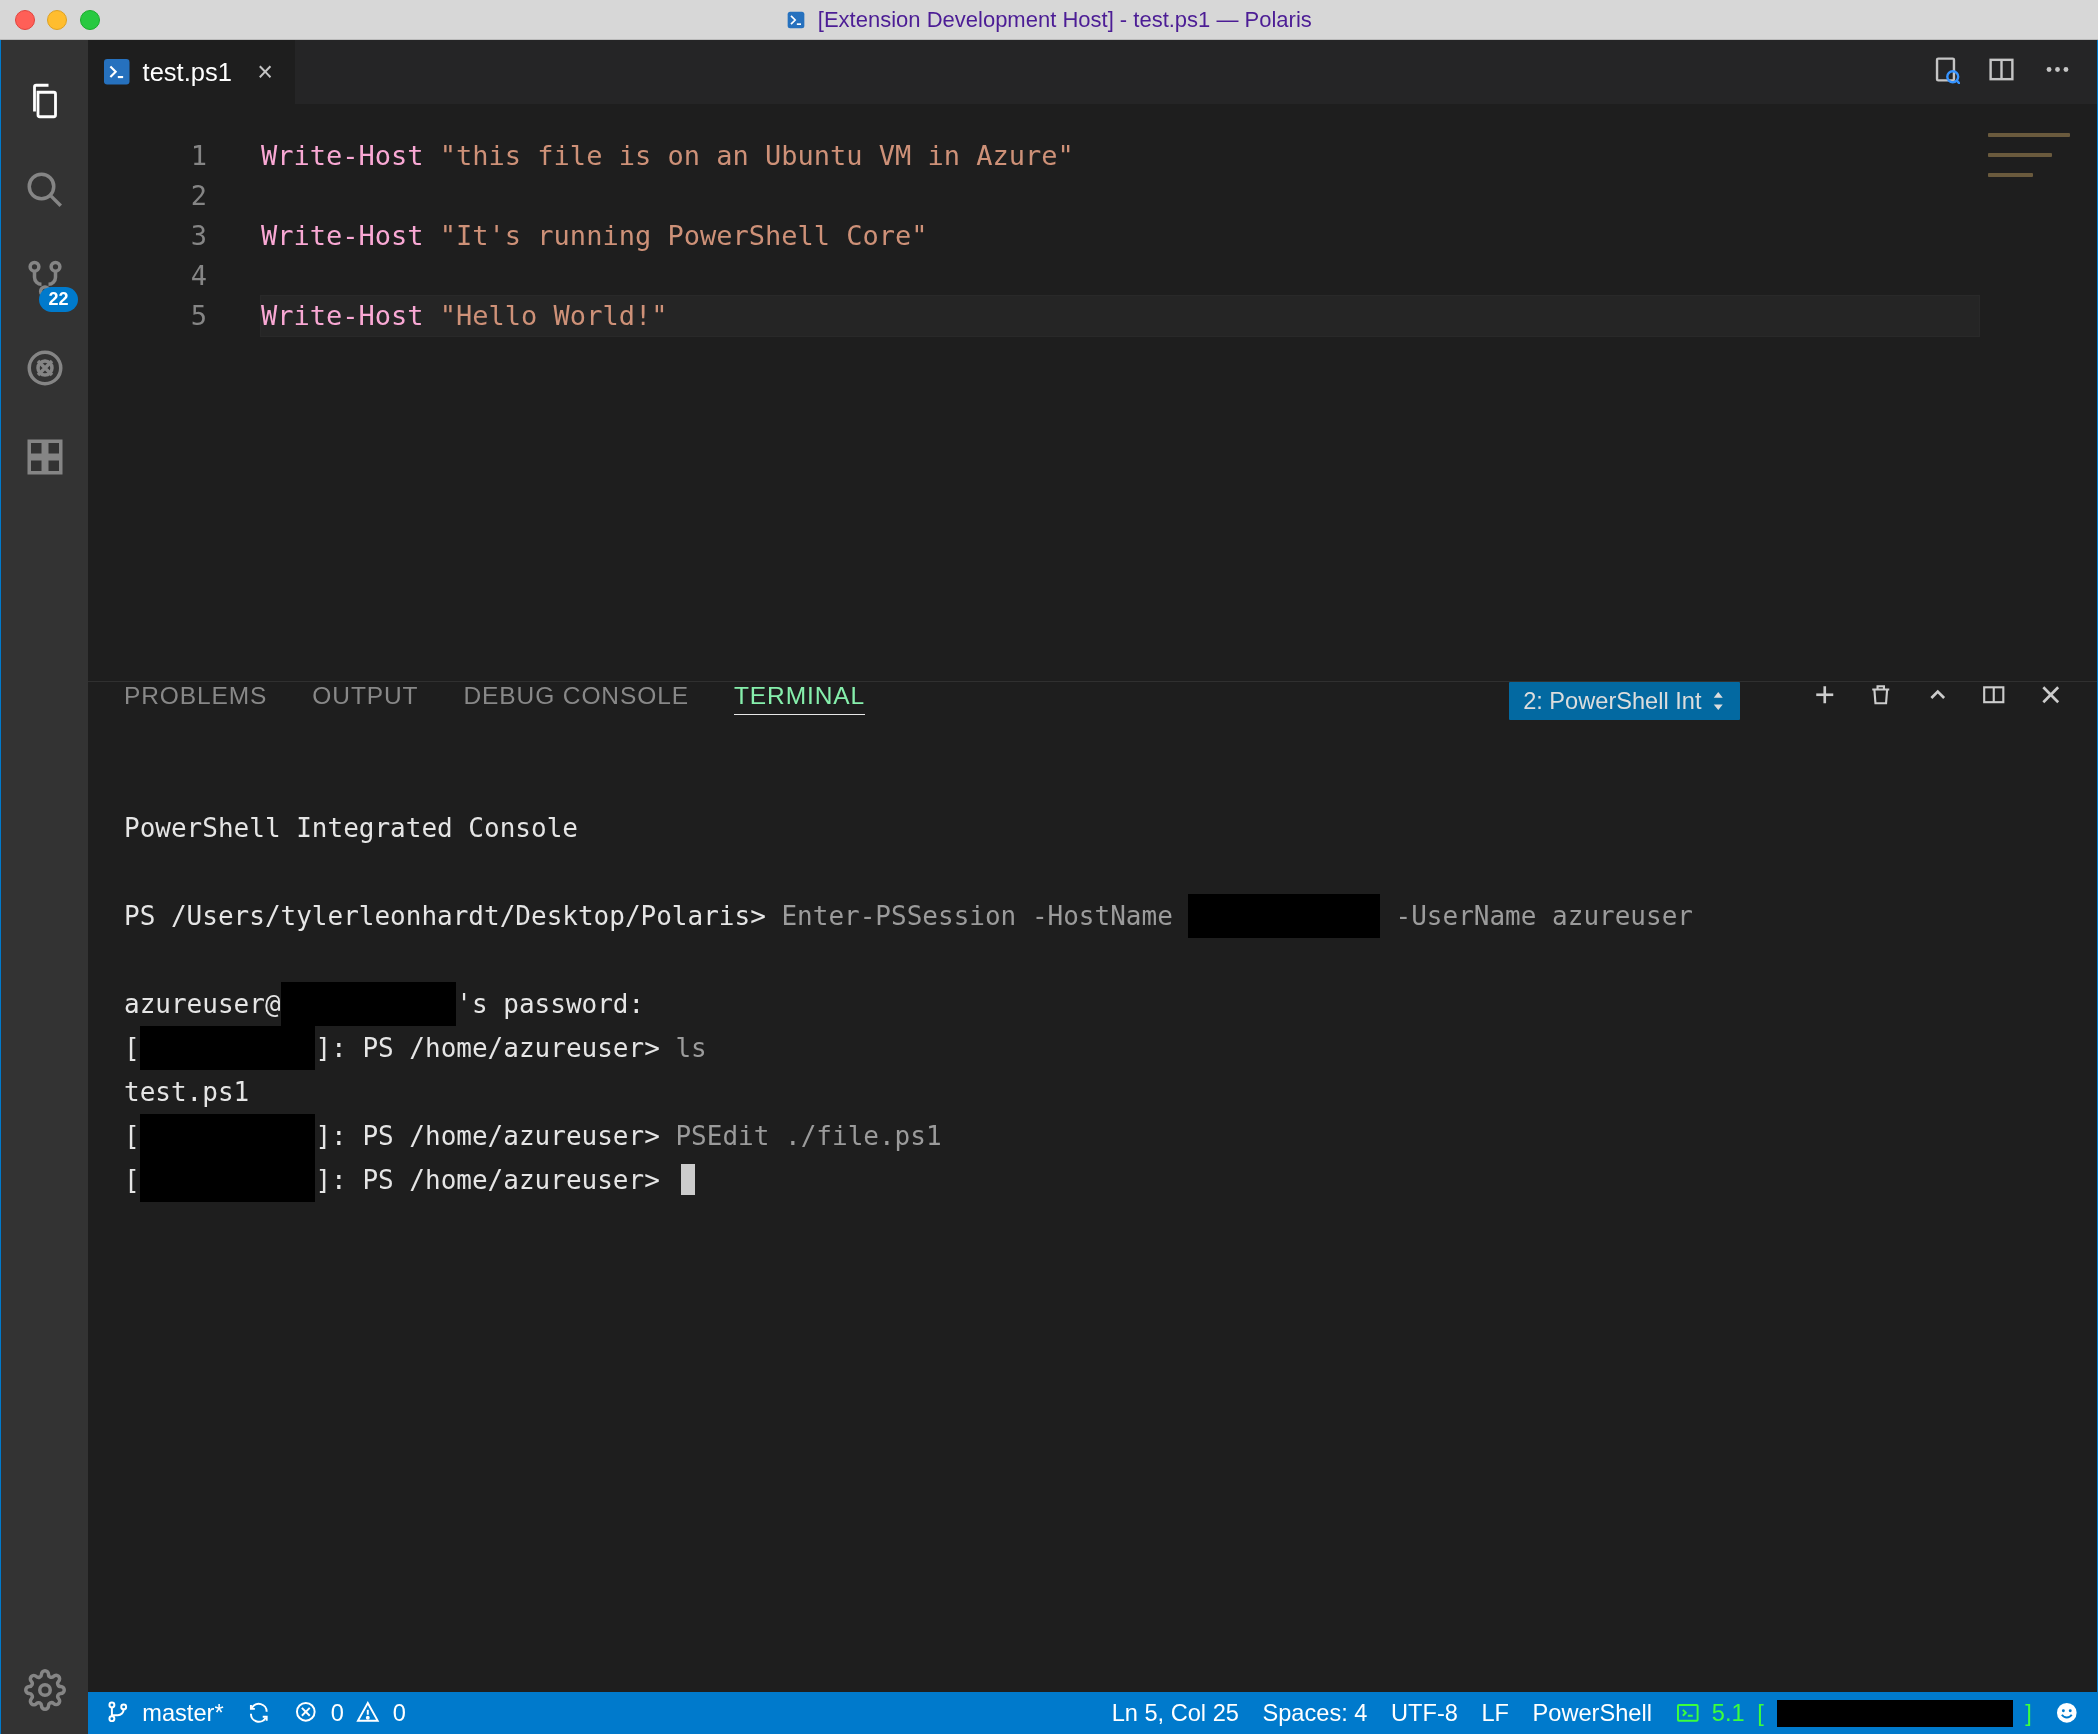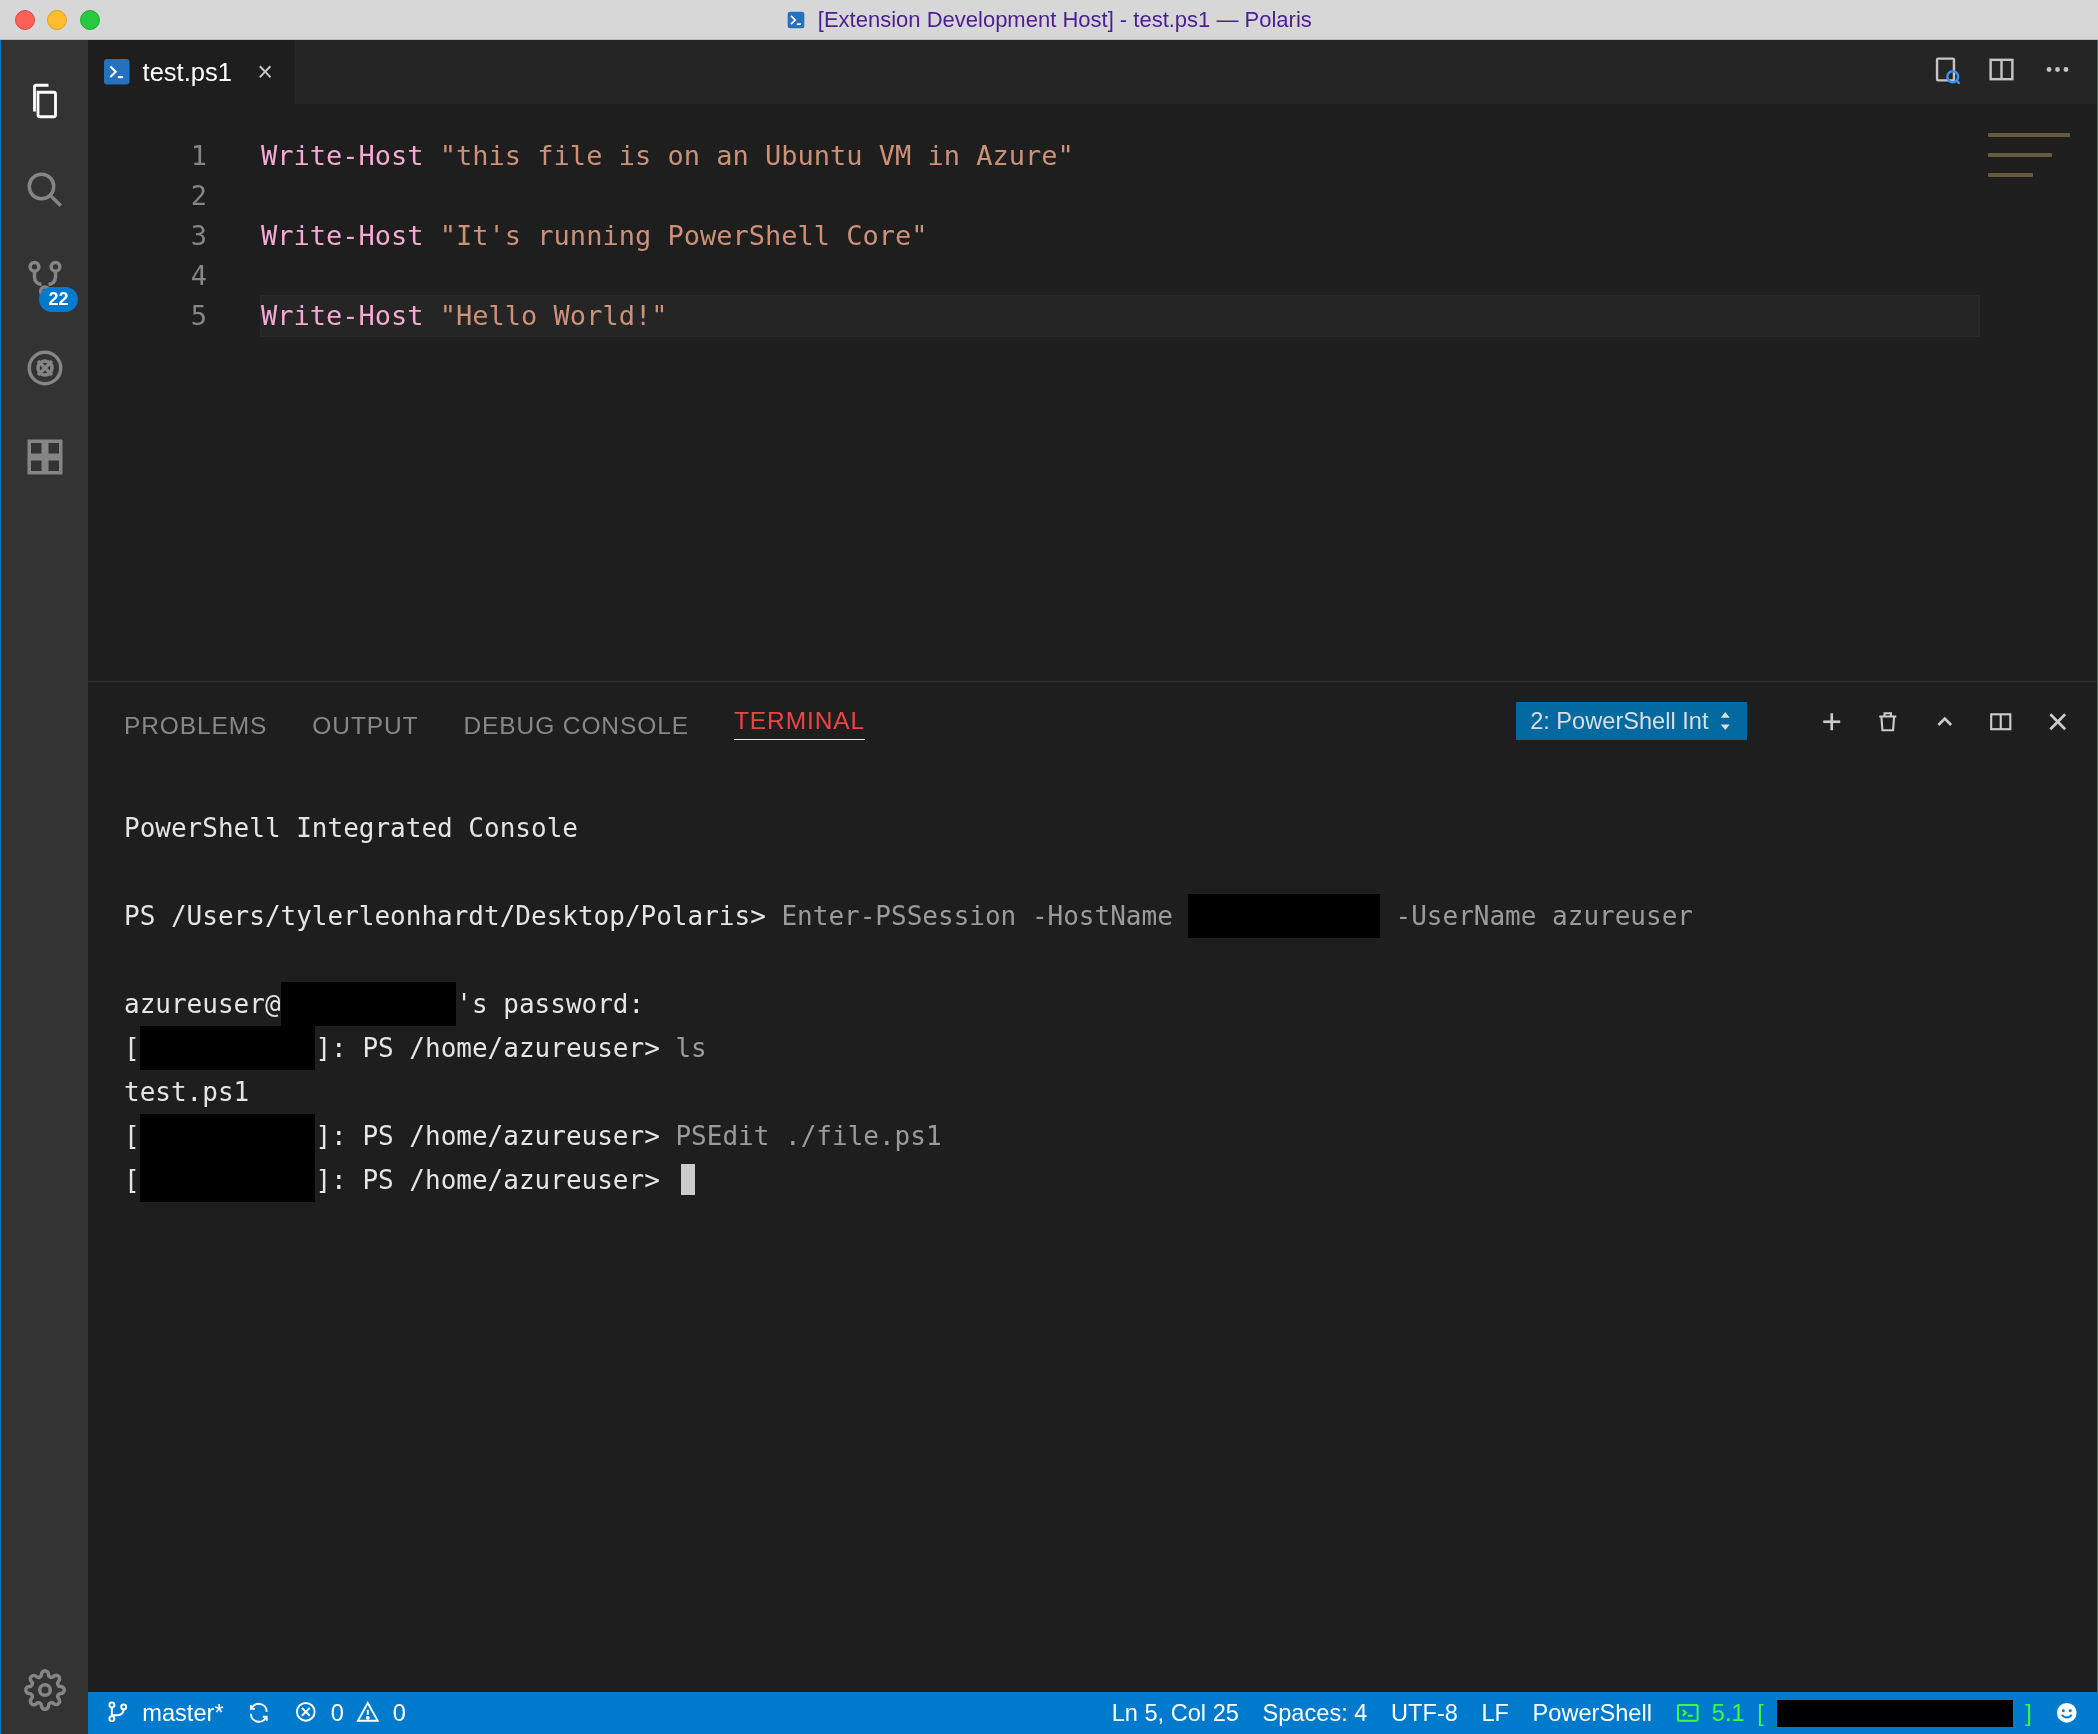--- a/index.html
+++ b/index.html
@@ -152,29 +152,29 @@
   
   .panel {
     flex:1;
     background:#1e1e1e;
     border-top:0.9px solid #303030;
     display:flex; flex-direction:column;
     min-height:0;
   }
   .panel-tabs {
     display:flex;
-    align-items:flex-end;
+    align-items:flex-start;
     height:58px;
-    padding:0 27px 0 36px;
+    padding:0 34px 0 36px;
     gap:45px;
     color:#888;
     font-size:24.5px;
   }
   .panel-tab { letter-spacing:0.9px; cursor:pointer;}
-  .panel-tab.active { color:#ef4444; border-bottom:1.8px solid #e7e7e7; padding-bottom:3.6px;}
+  .panel-tab.active { color:#86efac; border-bottom:1.8px solid #e7e7e7; padding-bottom:3.6px;}
   .panel-tabs .spacer { flex:1; }
   .term-select {
     background:#0369a1; color:#ddd;
     padding:5.5px 14.5px;
     font-size:23.6px;
     display:flex; align-items:center; gap:9px;
     border-radius:1px;
   }
   .panel-actions { display:flex; align-items:center; gap:31px; color:#ccc; margin-left:27px;}
   .panel-actions svg { width:25.5px; height:25.5px; }

